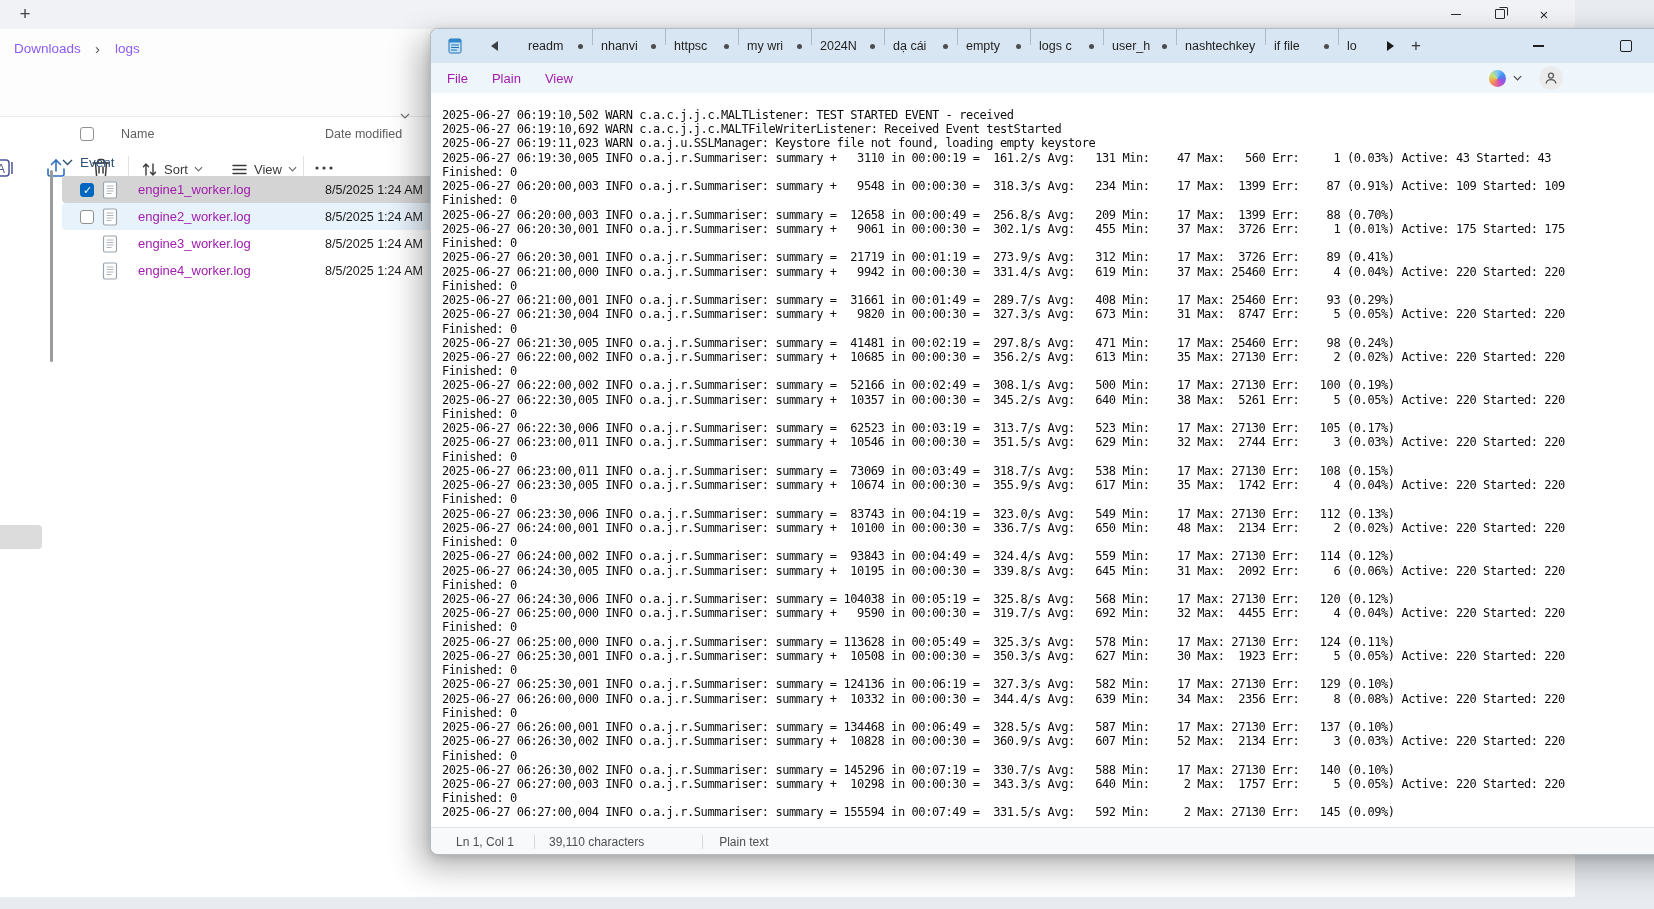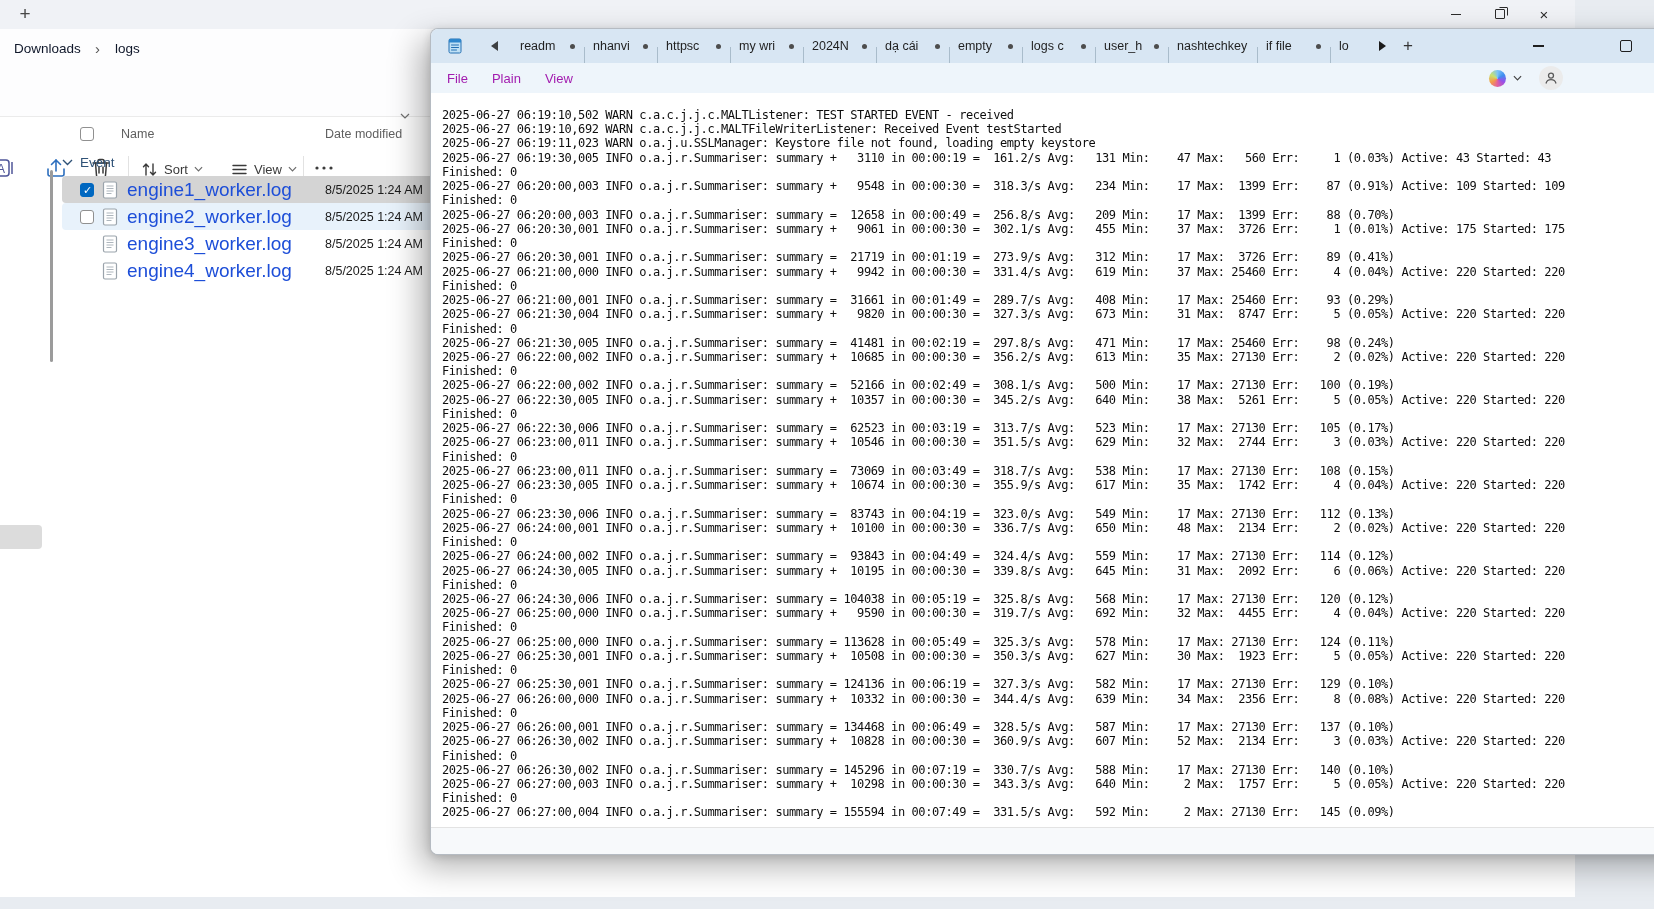--- a/index.html
+++ b/index.html
@@ -15,21 +15,21 @@
              color:#474747;text-align:center;line-height:26px;font-weight:300}
   .win-ctrls{position:absolute;top:0;display:flex}
   .win-btn{width:44px;height:28px;display:flex;align-items:center;justify-content:center}
   .glyph-min{width:10px;height:1px;background:#2b2b2b}
   .glyph-restore{width:8px;height:8px;border:1px solid #2b2b2b;border-radius:1px;position:relative;background:#f0f2f6}
   .glyph-restore:before{content:"";position:absolute;left:2px;top:-3px;width:8px;height:8px;
        border:1px solid #2b2b2b;border-radius:1px;clip-path:polygon(15% 0,100% 0,100% 85%,15% 85%)}
   .glyph-close{font-size:15px;color:#2b2b2b;line-height:1;font-weight:300}
   #ex-ctrls{right:9px}
   #ex-crumbbar{position:absolute;left:0;top:29px;width:100%;height:43px;background:#fdfdfe}
-  .crumb{font-size:13.5px;color:#0f172a}
+  .crumb{font-size:13.5px;color:#8b5cf6}
   #crumb-sep{color:#555;font-size:15px}
   #ex-toolbar{position:absolute;left:0;top:72px;width:100%;height:44px;background:#fdfdfe}
   #ex-divider{position:absolute;left:0;top:116px;width:100%;height:1px;background:#ebebeb}
   .tb-ic{position:absolute;top:84px;width:24px;height:24px}
   .tb-group{position:absolute;top:84px;height:26px;display:flex;align-items:center;gap:6px;
             font-size:13px;color:#3a3a3a}
   .tb-sep{position:absolute;top:84px;width:1px;height:25px;background:#e2e2e2}
   .chev-sm{width:9px;height:6px}
   
   #ex-header{position:absolute;left:62px;top:121px;right:0;height:26px;display:flex;align-items:center}
@@ -42,37 +42,37 @@
   #date-sort-chev{position:absolute;left:338px;top:-8px}
   
   #ex-group{position:absolute;left:62px;top:149px;height:26px;display:flex;align-items:center;gap:7px}
   #ex-group .grp-label{font-size:13.5px;color:#2f5277}
   #ex-files{position:absolute;left:62px;top:176px;right:8px}
   .file-row{height:27px;display:flex;align-items:center;border-radius:4px;position:relative;padding-left:18px}
   .file-row.selected{background:#d4d4d4}
   .file-row.hover{background:#e8f2fb}
   .cb-slot{width:20px;display:flex;align-items:center}
   .doc-ic{width:17px;height:18px;margin-left:2px;display:flex;align-items:center}
-  .f-name{font-size:19px;color:#1d4ed8;margin-left:8px}
+  .f-name{font-size:13px;color:#a21caf;margin-left:19px}
   .f-date{position:absolute;left:263px;font-size:12.5px;color:#1b1b1b}
   #nav-scrollthumb{position:absolute;left:50px;top:170px;width:3px;height:192px;background:#9b9b9b;border-radius:2px}
   #nav-cutitem{position:absolute;left:0;top:525px;width:42px;height:24px;background:#dcdcdc;border-radius:0 4px 4px 0}
 
   
   #notepad{position:absolute;left:430px;top:28px;width:1280px;height:827px;background:#fff;
            border-radius:8px;overflow:hidden;border:1px solid rgba(90,105,120,.45);box-sizing:border-box;
            box-shadow:-10px 12px 32px rgba(0,0,0,.30), 0 2px 8px rgba(0,0,0,.14)}
   #np-titlebar{position:absolute;left:0;top:0;width:100%;height:34px;background:#d8e6f3;
                display:flex;align-items:center}
   #np-appicon{margin-left:15px;width:18px;height:18px}
   .tri-left{width:0;height:0;border-top:5px solid transparent;border-bottom:5px solid transparent;
             border-right:7px solid #1b1b1b;opacity:.82;margin-left:27px}
   .tri-right{width:0;height:0;border-top:5px solid transparent;border-bottom:5px solid transparent;
              border-left:7px solid #1b1b1b;margin-left:8px}
-  #np-tabs{display:flex;align-items:flex-end;height:100%;margin-left:14px}
+  #np-tabs{display:flex;align-items:flex-start;height:100%;margin-left:22px}
   .np-tab{width:72px;height:100%;display:flex;align-items:center;padding:0 9px 0 8px;box-sizing:border-box}
   .np-tab-wide{width:88px}
   .np-tab-last{width:40px}
   .tab-label{flex:1;font-size:12.5px;color:#1f1f1f;white-space:nowrap;overflow:hidden}
   .tab-dot{width:5px;height:5px;border-radius:50%;background:#4d4d4d;flex:none;margin-left:5px}
   .tab-sep{width:1px;height:16px;background:#a9bccb;flex:none}
   #np-newtab{font-size:17px;color:#333;margin-left:17px;font-weight:300}
   #np-min{left:1084px}  #np-max{left:1172px}
   .np-winbtn{position:absolute;top:0;width:46px;height:34px;display:flex;align-items:center;justify-content:center}
   .np-glyph-min{width:11px;height:1.4px;background:#1f1f1f}
@@ -399,14 +399,21 @@
       <div class="logline">2025-06-27 06:26:00,001 INFO o.a.j.r.Summariser: summary = 134468 in 00:06:49 =  328.5/s Avg:   587 Min:    17 Max: 27130 Err:   137 (0.10%)</div>
       <div class="logline">2025-06-27 06:26:30,002 INFO o.a.j.r.Summariser: summary +  10828 in 00:00:30 =  360.9/s Avg:   607 Min:    52 Max:  2134 Err:     3 (0.03%) Active: 220 Started: 220</div>
       <div class="logline">Finished: 0</div>
       <div class="logline">2025-06-27 06:26:30,002 INFO o.a.j.r.Summariser: summary = 145296 in 00:07:19 =  330.7/s Avg:   588 Min:    17 Max: 27130 Err:   140 (0.10%)</div>
       <div class="logline">2025-06-27 06:27:00,003 INFO o.a.j.r.Summariser: summary +  10298 in 00:00:30 =  343.3/s Avg:   640 Min:     2 Max:  1757 Err:     5 (0.05%) Active: 220 Started: 220</div>
       <div class="logline">Finished: 0</div>
       <div class="logline">2025-06-27 06:27:00,004 INFO o.a.j.r.Summariser: summary = 155594 in 00:07:49 =  331.5/s Avg:   592 Min:     2 Max: 27130 Err:   145 (0.09%)</div>
     </div>
 
   <div id="np-statusbar">
+    <div id="st-left">
+      <span id="st-ln">Ln 1, Col 1</span>
+      <span class="st-sep"></span>
+      <span id="st-chars">39,110 characters</span>
+      <span class="st-sep" id="st-sep2"></span>
+      <span id="st-plain">Plain text</span>
+    </div>
   </div>
 </div>
 
 </body></html>

